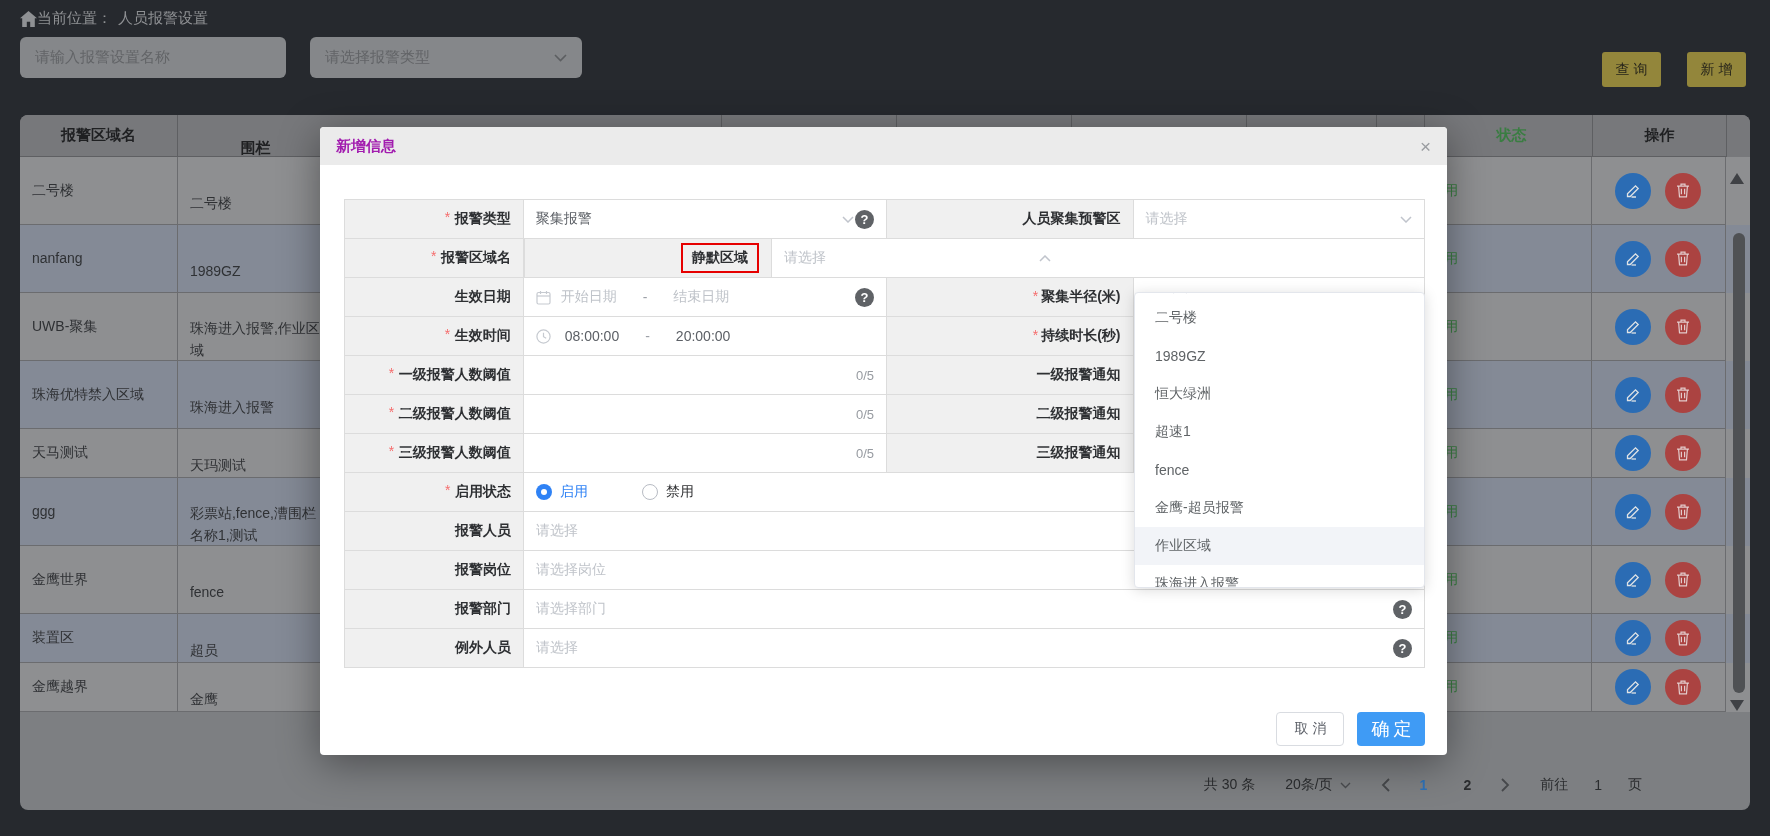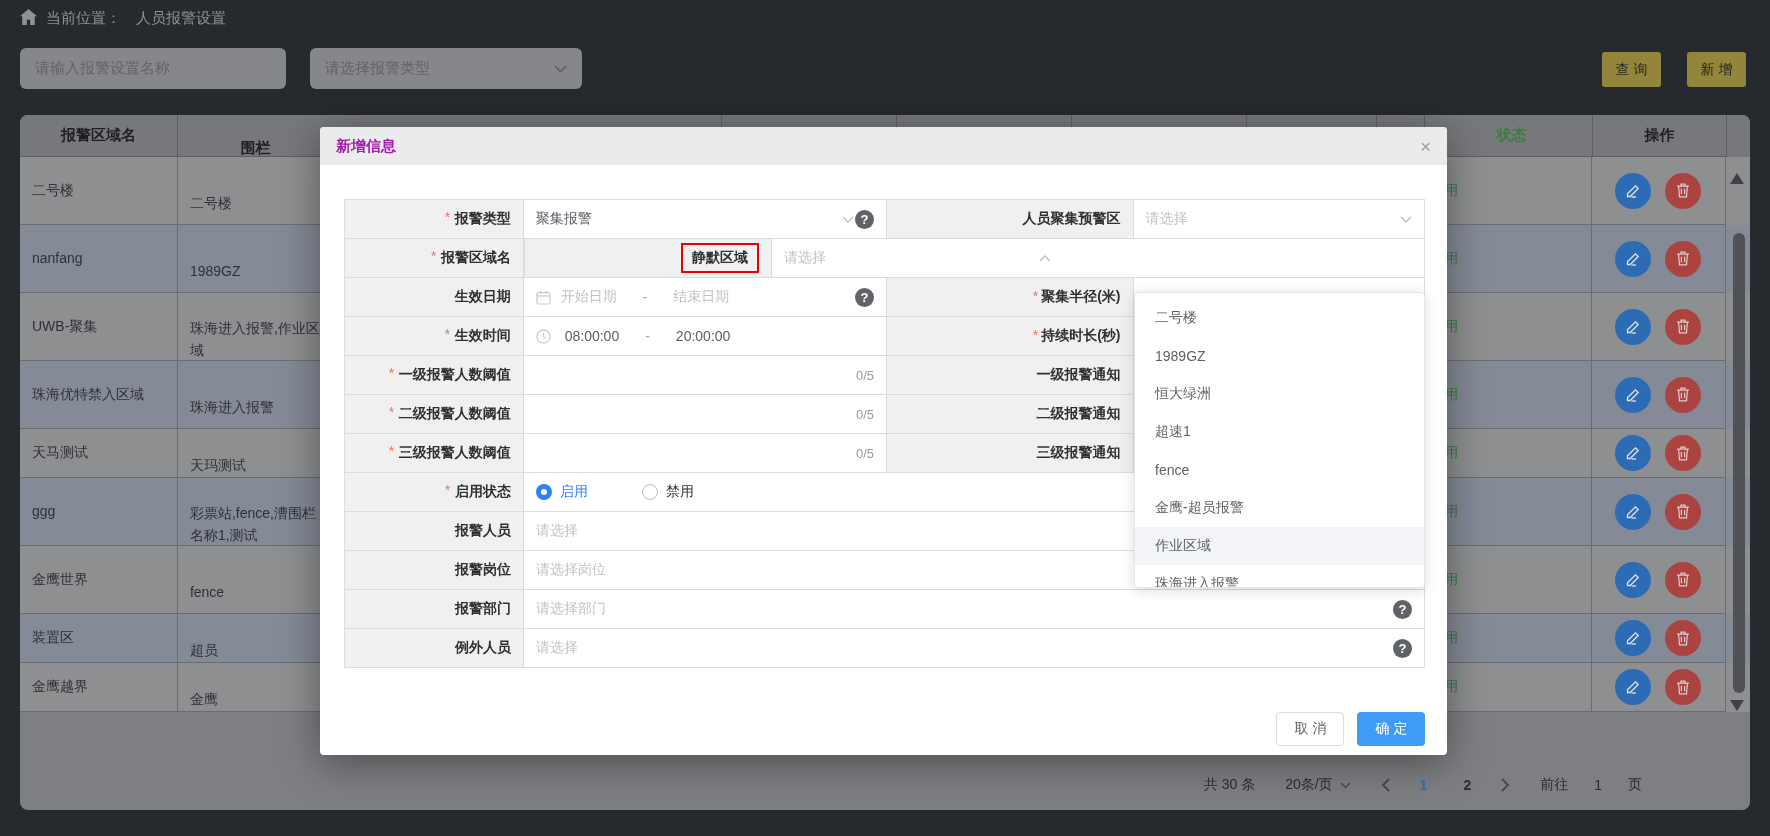--- a/index.html
+++ b/index.html
@@ -4,24 +4,24 @@
 <style>
   * { box-sizing: border-box; margin: 0; padding: 0; }
   html,body { width:1770px; height:836px; }
   body {
     position: relative;
     background: #26292e;
     font-family: "Liberation Sans", "DejaVu Sans", sans-serif;
     overflow: hidden;
   }
   
-  .breadcrumb { position:absolute; top:9px; left:20px; display:flex; gap:9px; color:#8f9194; font-size:15px; }
+  .breadcrumb { position:absolute; top:9px; left:20px; display:flex; align-items:center; color:#8f9194; font-size:15px; }
   .breadcrumb .pagename { margin-left:6px; }
   
-  .filters { position:absolute; top:48px; left:20px; display:flex; gap:24px; }
+  .filters { position:absolute; top:37px; left:20px; display:flex; gap:24px; }
   .f-box { height:41px; background:#85878a; border-radius:6px; display:flex; align-items:center; padding:0 15px; color:#626467; font-size:15px; }
   .f-input { width:266px; }
   .f-select { width:272px; justify-content:space-between; }
   .actions { position:absolute; top:52px; right:24px; display:flex; gap:26px; }
   .btn-gold { width:59px; height:35px; background:#93863b; color:#26241a; border:none; border-radius:3px; font-size:14px; letter-spacing:4px; padding-left:4px; font-family:inherit; }
   
   .container { position:absolute; left:20px; top:115px; width:1730px; height:695px; background:#7d7f82; border-radius:8px; overflow:hidden; }
   .thead { display:flex; height:42px; background:#77787b; color:#1f2022; font-weight:bold; font-size:15px; }
   .th { display:flex; align-items:center; justify-content:center; border-right:1px solid #5e5f62; border-bottom:1px solid #5e5f62; }
   .trow { display:flex; background:#8e8f91; height:68px; }
@@ -77,21 +77,21 @@
   .rlabel-on { color:#2f82f5; font-size:14px; }
   .rlabel-off { color:#303133; font-size:14px; }
   
   .dropdown { position:absolute; left:814px; top:165px; width:291px; height:296px; background:#fff; border:1px solid #e3e6ec; border-radius:4px; box-shadow:0 2px 14px rgba(0,0,0,.15); overflow:hidden; padding:6px 0; z-index:5; }
   .dropdown::before { content:""; position:absolute; top:-5px; left:40px; width:9px; height:9px; background:#fff; border-left:1px solid #e3e6ec; border-top:1px solid #e3e6ec; transform:rotate(45deg); }
   .dd-option { height:38px; display:flex; align-items:center; padding-left:20px; font-size:14px; color:#5f6366; }
   .dd-option.hovered { background:#f2f4f8; }
   
   .modal-footer { position:absolute; right:22px; top:585px; display:flex; gap:13px; }
   .btn-cancel { width:68px; height:34px; background:#fff; border:1px solid #d9dce1; border-radius:4px; color:#5a5e66; font-size:14px; letter-spacing:4px; padding-left:5px; font-family:inherit; }
-  .btn-confirm { width:68px; height:34px; background:#3f9bf5; border:none; border-radius:4px; color:#fff; font-size:14px; letter-spacing:4px; padding-left:5px; font-family:inherit; }
+  .btn-confirm { width:68px; height:34px; background:#3f9bf5; border:none; border-radius:4px; color:#fff; font-size:18px; letter-spacing:4px; padding-left:5px; font-family:inherit; }
 </style>
 </head>
 <body>
 
 <div class="breadcrumb">
   <span style="display:inline-flex;">
     <svg width="17" height="16" viewBox="0 0 17 16">
         <path d="M8.5 0L0 7.2h2.2V16h4.6v-5.2h3.4V16h4.6V7.2H17z" fill="#8f9194"></path>
       </svg>
   </span>

